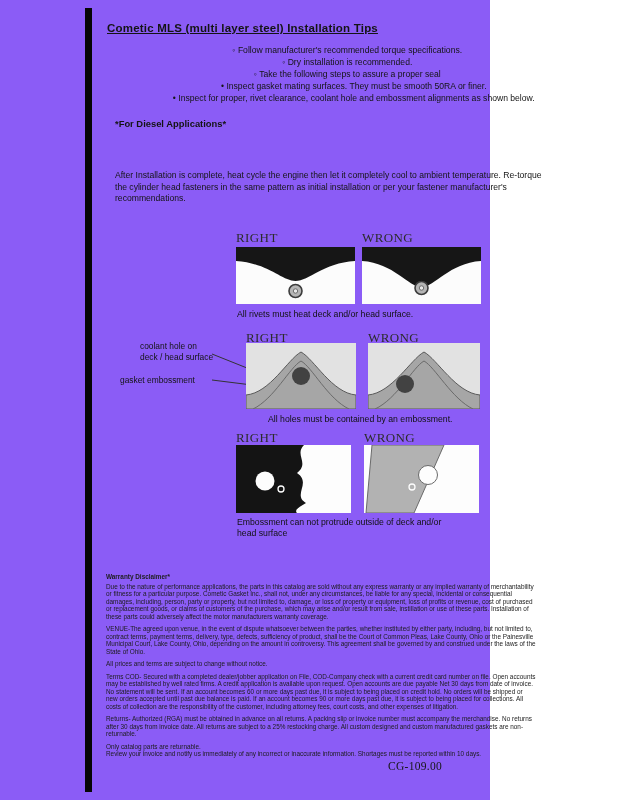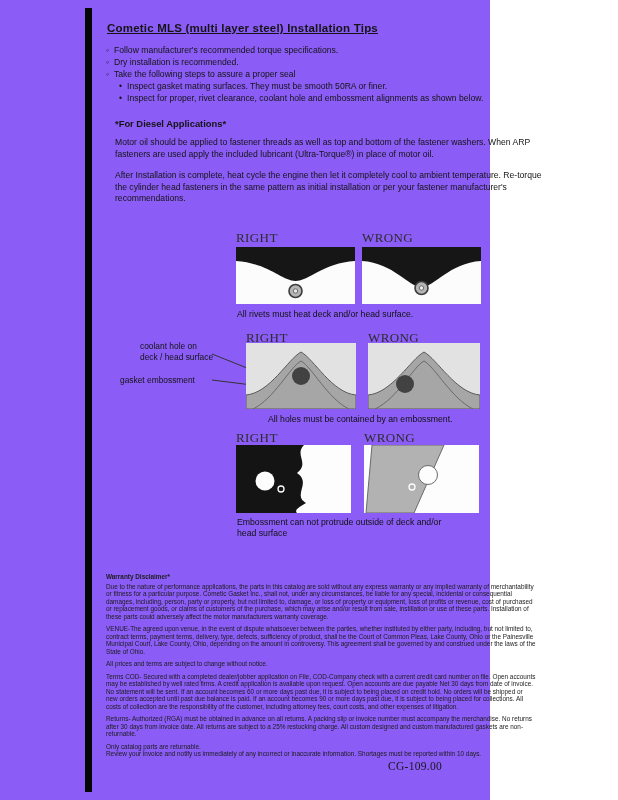--- a/index.html
+++ b/index.html
@@ -5,21 +5,21 @@
   * { margin:0; padding:0; box-sizing:border-box; }
   html,body { width:618px; height:800px; background:#ffffff; }
   body { font-family:"Liberation Sans", sans-serif; color:#141414; overflow:hidden; }
   .page { position:relative; width:490px; height:800px; background:#8b5cf6; }
 
   .spine { position:absolute; left:85px; top:8px; width:7px; height:784px; background:#060606; }
 
   .title { position:absolute; left:107px; top:22px; font-size:11.5px; font-weight:bold;
            text-decoration:underline; letter-spacing:0.2px; white-space:nowrap; }
 
-  .tips { position:absolute; left:106px; top:44px; width:480px; font-size:8.6px; }
+  .tips { position:absolute; left:106px; top:44px; width:480px; font-size:8.6px;text-align:center; }
   .tip  { line-height:12px; white-space:nowrap; }
   .tip .m { display:inline-block; width:8px; }
   .tip.sub { padding-left:13px; }
 
   .diesel-head { position:absolute; left:115px; top:118px; font-size:9.4px; font-weight:bold; white-space:nowrap; }
   .para { position:absolute; left:115px; width:432px; font-size:8.6px; line-height:11.5px; }
   .para1 { top:137px; }
   .para2 { top:170px; }
   .note { position:absolute; left:115px; top:207px; font-size:8.6px; white-space:nowrap; }
 
@@ -79,21 +79,20 @@
     </div>
     <div class="tip sub">
       <span class="m">•</span><span>Inspect gasket mating surfaces.  They must be smooth 50RA or finer.</span>
     </div>
     <div class="tip sub">
       <span class="m">•</span><span>Inspect for proper, rivet clearance, coolant hole and embossment alignments as shown below.</span>
     </div>
   </div>
 
   <h2 class="diesel-head">*For Diesel Applications*</h2>
-  <p class="para para1">Motor oil should be applied to fastener threads as well as top and bottom of the fastener washers. When ARP fasteners are used apply the included lubricant (Ultra-Torque®) in place of motor oil.</p>
   <p class="para para2">After Installation is complete, heat cycle the engine then let it completely cool to ambient temperature. Re-torque the cylinder head fasteners in the same pattern as initial installation or per your fastener manufacturer's recommendations.</p>
 
   <div class="rw rw1r">RIGHT</div>
   <div class="rw rw1w">WRONG</div>
 
   <div class="fig f1l">
     <svg viewBox="0 0 119 57" preserveAspectRatio="none">
       <rect width="119" height="57" fill="#161616"></rect>
       <path d="M0,57 L0,14 C32,16 46,34 59.5,34 C73,34 87,16 119,14 L119,57 Z" fill="#fcfcfc"></path>
       <circle cx="59.5" cy="44" r="6.5" fill="#b5b5b5" stroke="#3c3c3c" stroke-width="1.6"></circle>

